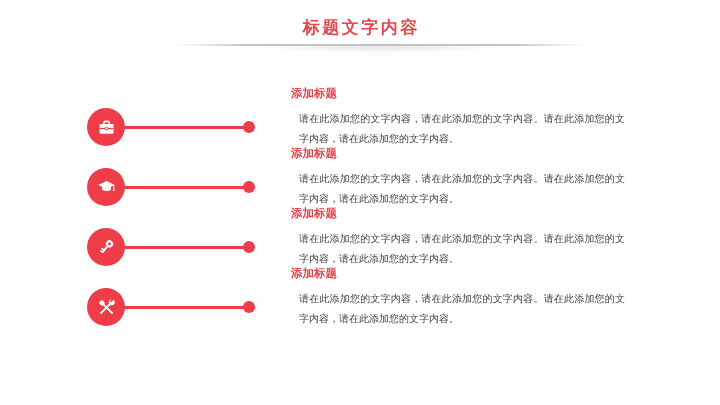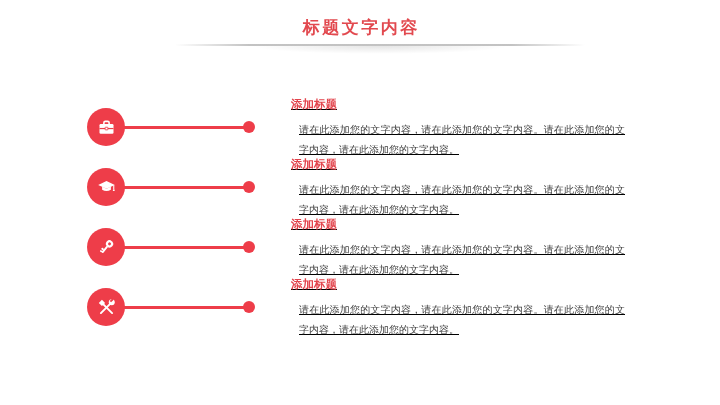--- a/index.html
+++ b/index.html
@@ -28,21 +28,21 @@
       rgba(200,200,200,0) 100%);
   }
   .title-divider-shadow{
     position:absolute;top:46px;left:250px;width:260px;height:8px;
     background:radial-gradient(ellipse at center top,
       rgba(0,0,0,0.10) 0%, rgba(0,0,0,0) 70%);
   }
 
   
   .rows{position:absolute;left:87px;top:97px;}
-  .row{height:60px;display:flex;align-items:flex-start;text-decoration:underline;}
+  .row{height:60px;display:flex;align-items:flex-end;}
 
   .icon-wrap{position:relative;width:168px;height:60px;flex:0 0 168px;}
   .icon-circle{
     position:absolute;left:0;top:11px;width:38px;height:38px;
     border-radius:50%;background:#ee3d49;
     display:flex;align-items:center;justify-content:center;
   }
   .icon-circle svg{width:21px;height:21px;display:block;}
   .connector-line{
     position:absolute;left:36px;top:28.5px;width:122px;height:3px;

